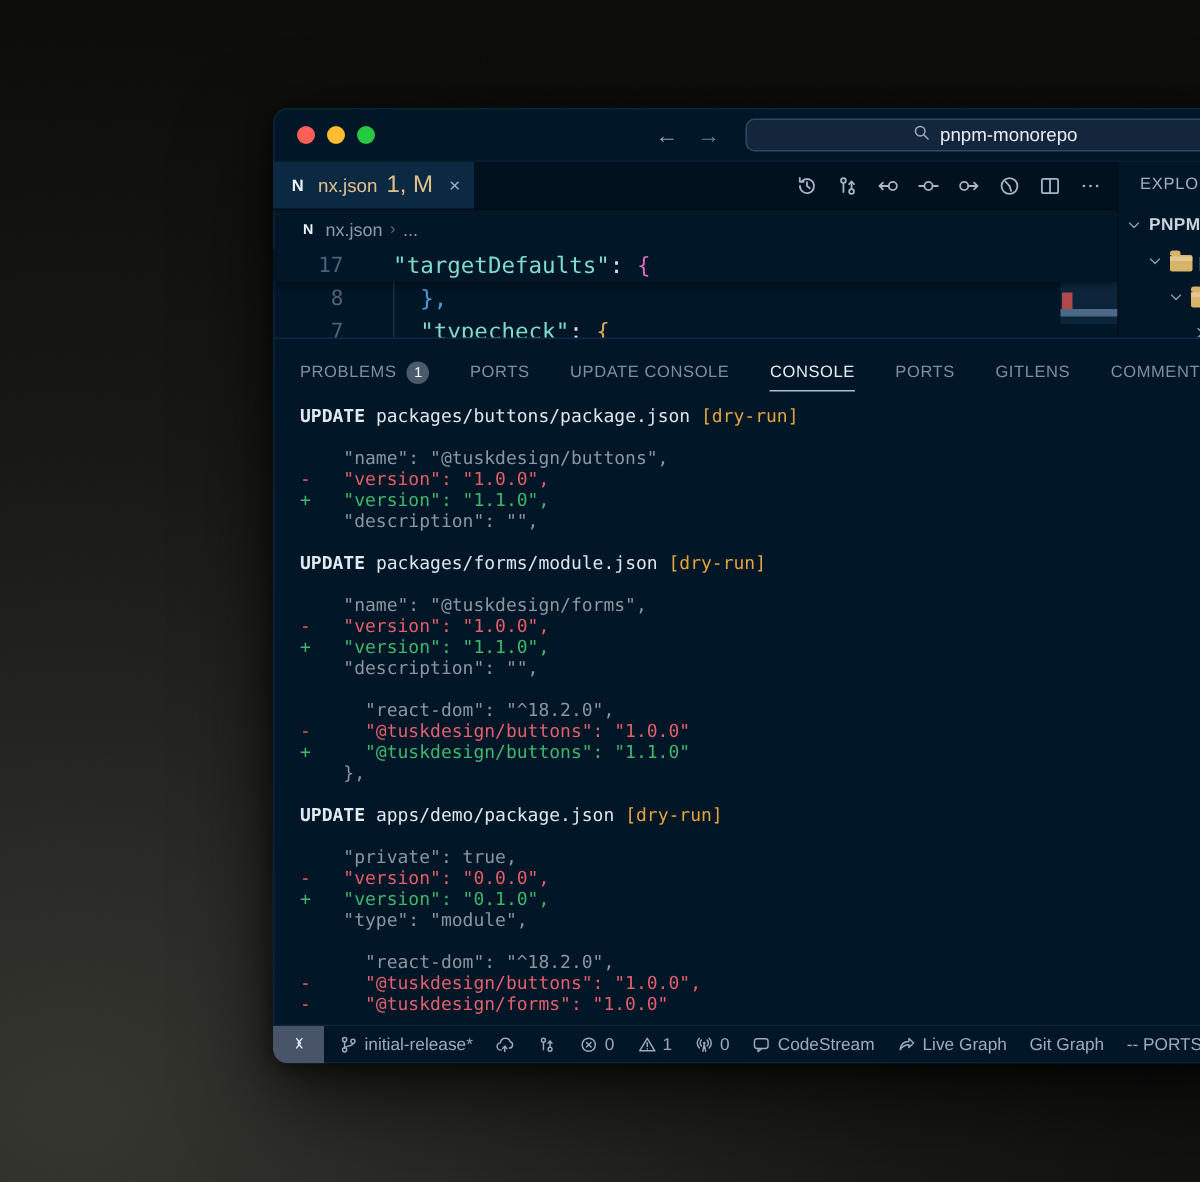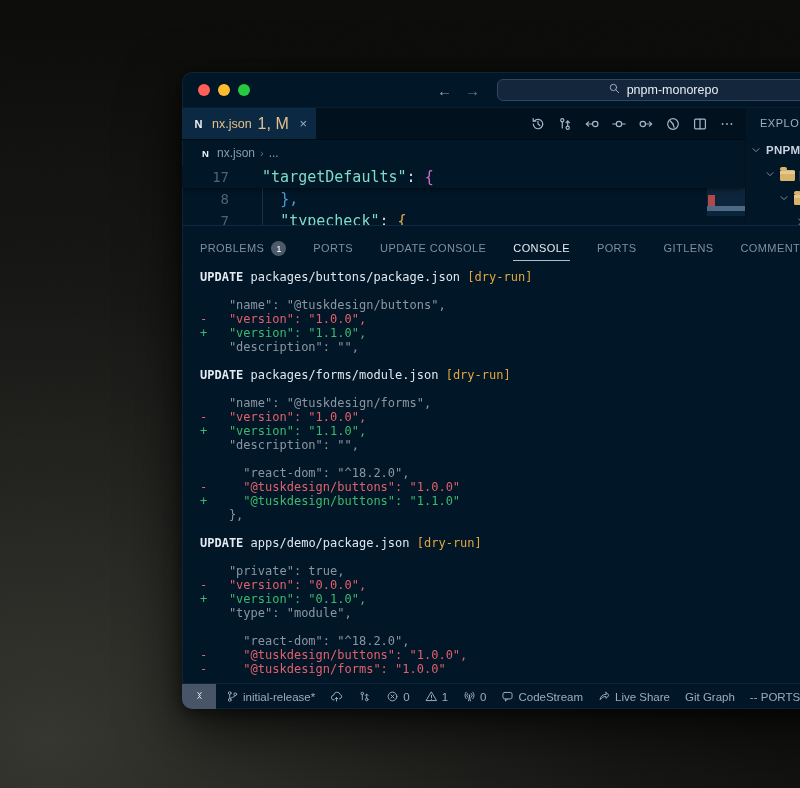--- a/index.html
+++ b/index.html
@@ -419,21 +419,21 @@
             </svg>
           </span>
           <span>CodeStream</span>
         </span>
         <span class="sb-item">
           <span style="display: flex;">
             <svg viewBox="0 0 16 16" fill="none" stroke="currentColor" stroke-width="1.2" stroke-linecap="round" stroke-linejoin="round">
               <path d="M9.8 2.9 13.6 6.6 9.8 10.3V8C6.5 8 4.4 9.4 2.6 12 3 8.2 5.3 5.4 9.8 5.3z"></path>
             </svg>
           </span>
-          <span>Live Share</span>
+          <span>Live Graph</span>
         </span>
         <span class="sb-item">
           <span>Git Graph</span>
         </span>
         <span class="sb-item">
           <span>-- PORTS</span>
         </span>
       </div>
   </div>
 

